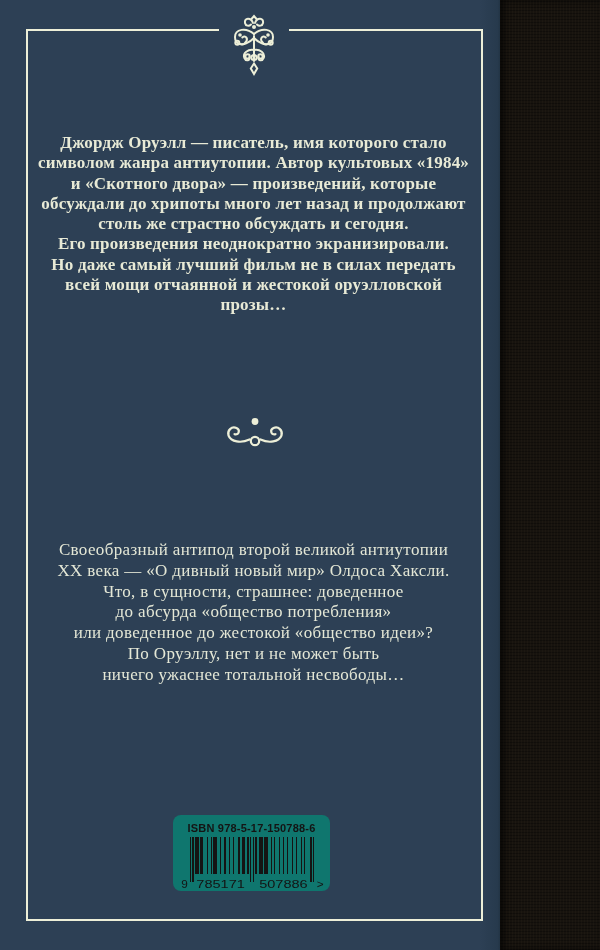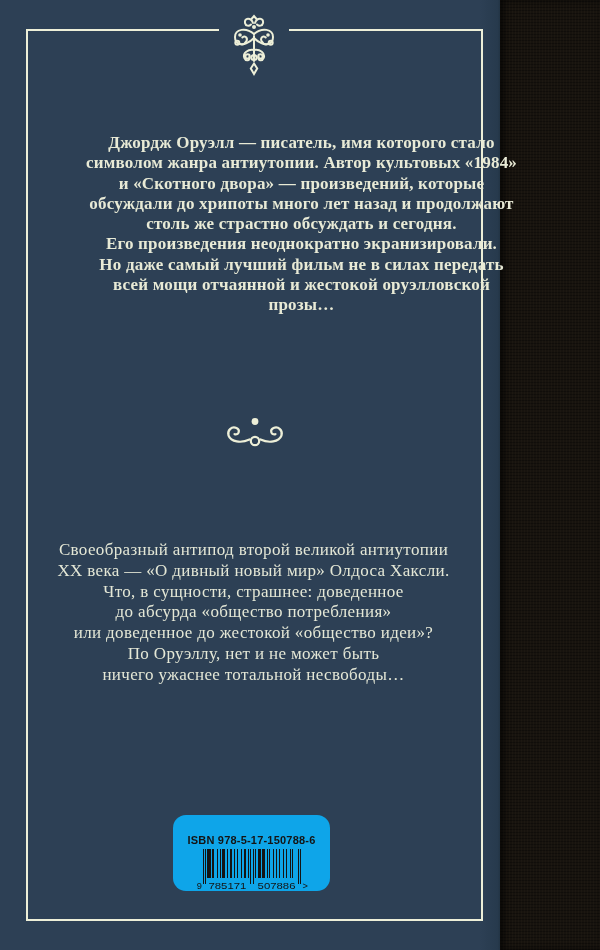--- a/index.html
+++ b/index.html
@@ -14,24 +14,24 @@
            repeating-linear-gradient(0deg,rgba(0,0,0,.30) 0 1px,transparent 1px 3px);
          box-shadow:inset 4px 0 6px rgba(0,0,0,.6);}
   .frame{position:absolute;left:26px;top:29px;width:457px;height:892px;
          box-sizing:border-box;border:2px solid #edefd8;}
   .ornament-top{position:absolute;left:219px;top:12px;width:70px;height:68px;
          background:#2d4055;display:flex;align-items:center;justify-content:center;}
   .ornament-mid{position:absolute;left:224px;top:414px;width:62px;height:36px;
          display:flex;align-items:center;justify-content:center;}
   .para{position:absolute;left:30px;width:447px;text-align:center;
         white-space:pre-line;color:#e8ead6;}
-  .para1{top:133px;font-weight:bold;font-size:17px;line-height:20.3px;letter-spacing:.2px;margin-left:48px;}
+  .para1{top:133px;font-weight:bold;font-size:17px;line-height:20.3px;letter-spacing:.2px;}
   .para2{top:540px;font-weight:400;font-size:17px;line-height:20.8px;letter-spacing:.35px;color:#e4e7d6;}
   .barcode-box{position:absolute;left:173px;top:815px;width:157px;height:76px;
-        background:#0ea5e9;box-sizing:border-box;padding-top:19px;border-radius:13px;
+        background:#0f766e;box-sizing:border-box;padding-top:7px;border-radius:8px;
         display:flex;flex-direction:column;align-items:center;}
   .isbn-label{font-family:"Liberation Sans",sans-serif;font-size:11px;line-height:13px;
         font-weight:600;color:#141414;letter-spacing:.2px;white-space:nowrap;}
   .barcode-svg{display:block;margin-top:1px;width:148px;height:56px;}
   .barcode-svg text{font-family:"Liberation Sans",sans-serif;fill:#141414;}
   svg.flourish{stroke:#edefd8;fill:none;stroke-width:2;stroke-linecap:round;}
 </style>
 </head>
 <body>
 

